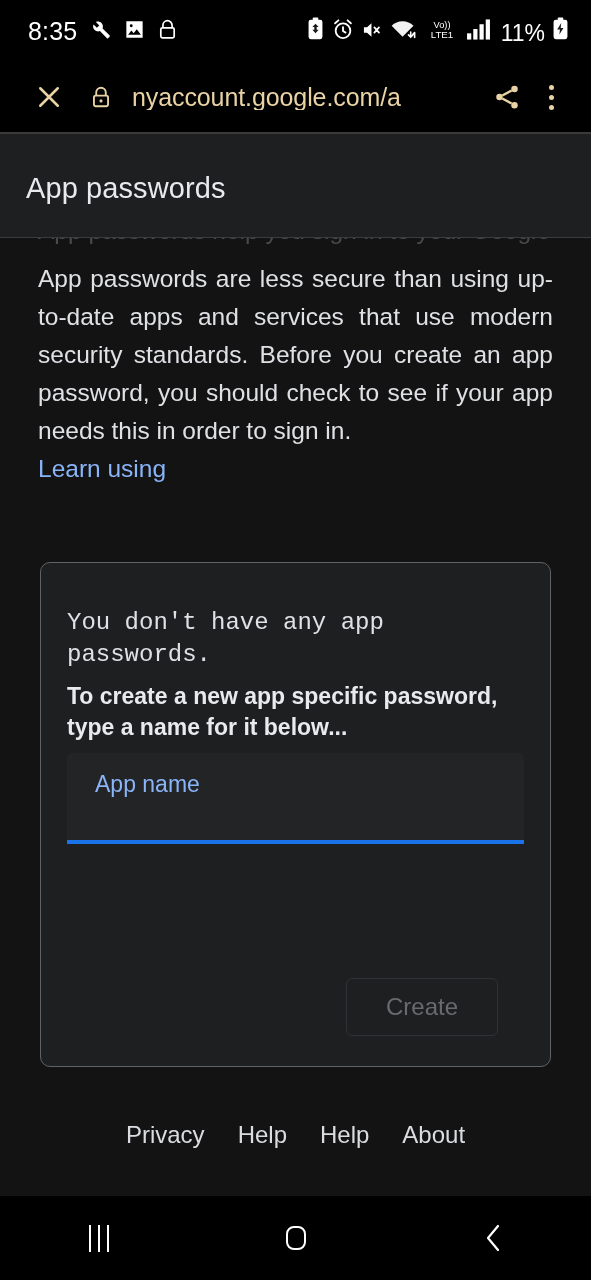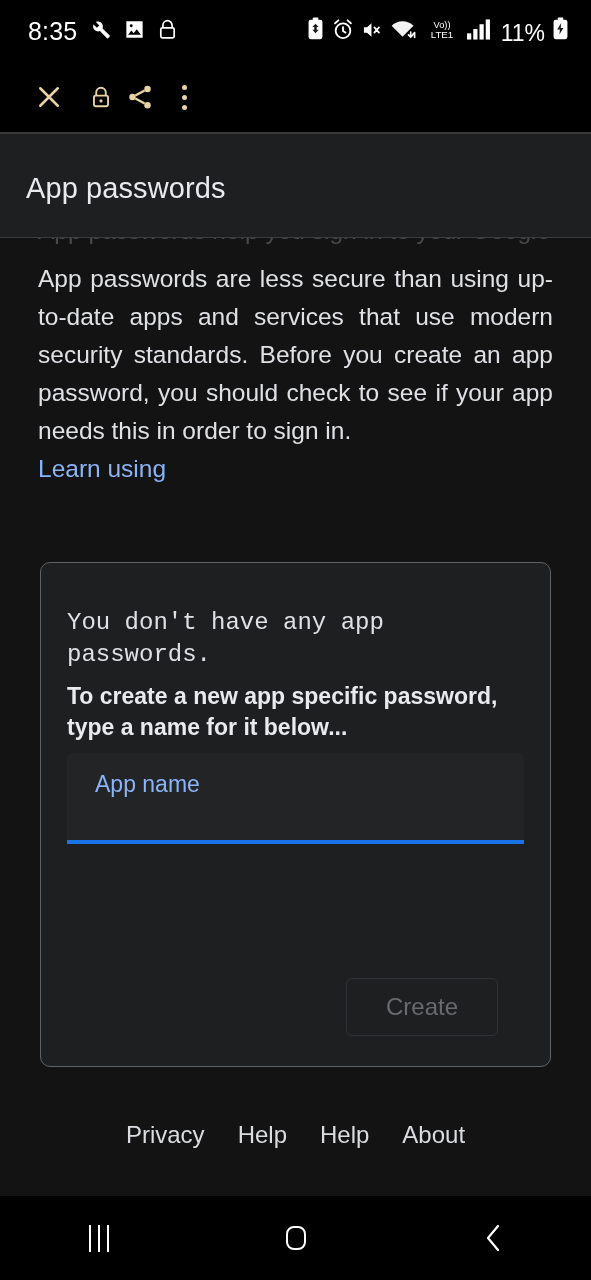--- a/index.html
+++ b/index.html
@@ -410,20 +410,21 @@
     </div>
 
     <div id="site-lock-icon">
       <svg width="24" height="27" viewBox="0 0 22 26">
           <path fill="none" stroke="#e9d3a5" stroke-width="1.8" d="M6.4 11.2V8.2a4.6 4.6 0 0 1 9.2 0v3"></path>
           <rect x="4.2" y="11.2" width="13.6" height="10.2" rx="1.8" fill="none" stroke="#e9d3a5" stroke-width="1.8"></rect>
           <circle cx="11" cy="16.3" r="1.5" fill="#e9d3a5"></circle>
         </svg>
     </div>
 
+    <div id="url-text">nyaccount.google.com/a</div>
 
     <div id="share-button">
       <svg width="30" height="30" viewBox="0 0 24 24">
         <circle cx="18" cy="5.5" r="2.6" fill="#e9d3a5"></circle>
         <circle cx="6" cy="12" r="2.6" fill="#e9d3a5"></circle>
         <circle cx="18" cy="18.5" r="2.6" fill="#e9d3a5"></circle>
         <path stroke="#e9d3a5" stroke-width="1.9" d="M8.3 10.8l7.4-4M8.3 13.2l7.4 4"></path>
       </svg>
     </div>
 

